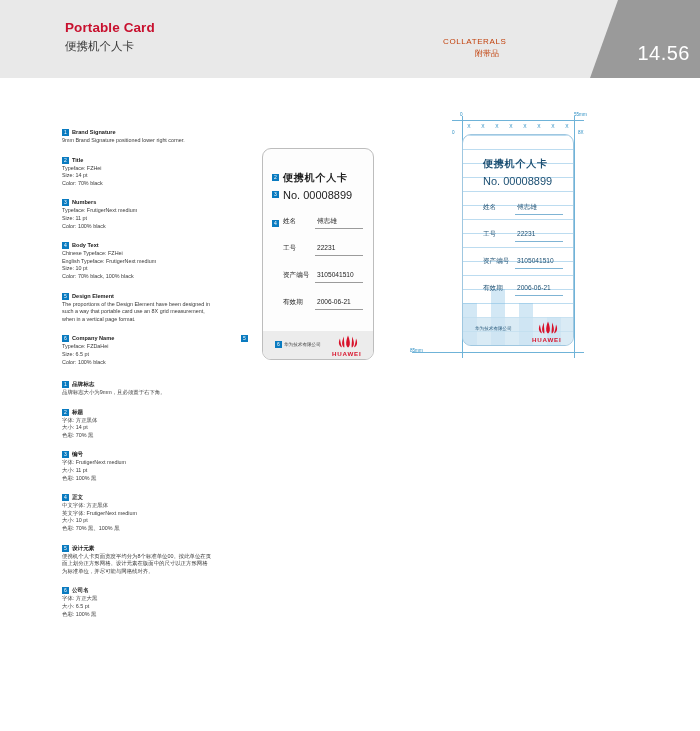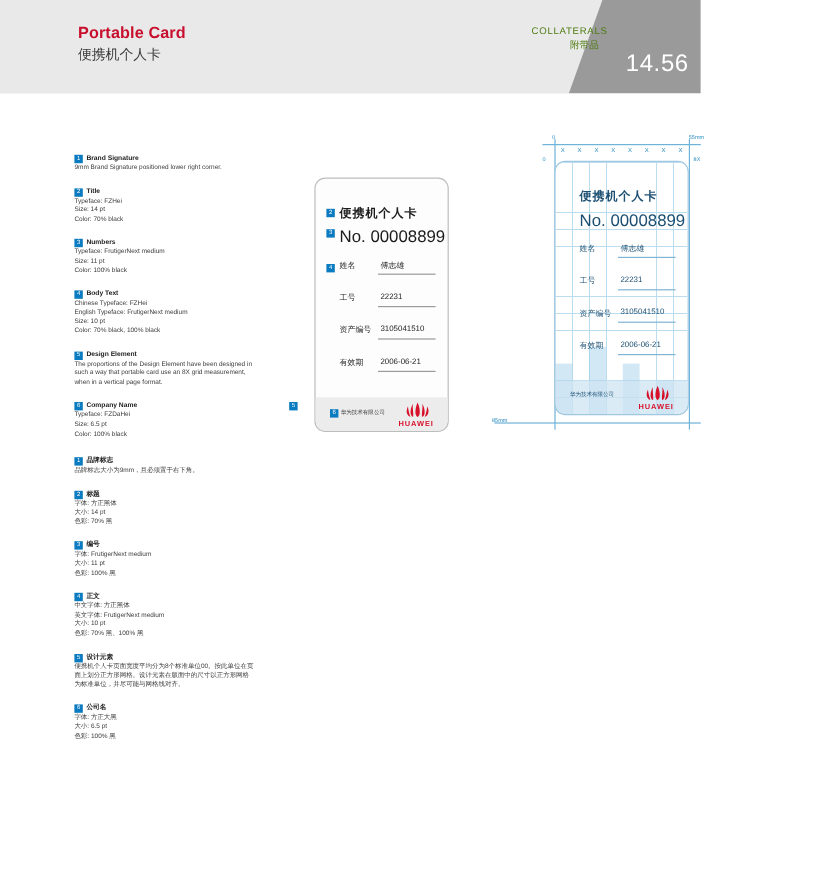--- a/index.html
+++ b/index.html
@@ -13,21 +13,21 @@
     position: relative;
     font-family: "Liberation Sans", sans-serif;
     color: #231f20;
     overflow: hidden;
   }
 
   
   .header {
     position: absolute;
     left: 0; top: 0;
-    width: 584px;
+    width: 700px;
     height: 78px;
     background: #e9e9e9;
     overflow: hidden;
   }
   .header-corner {
     position: absolute;
     right: 0; top: 0;
     width: 110px;
     height: 78px;
     background: #9a9a9a;
@@ -45,22 +45,22 @@
     line-height: 16px;
   }
   .header-title-cn {
     font-size: 11.5px;
     color: #3a3a3a;
     margin-top: 3px;
     line-height: 14px;
   }
   .header-sec {
     position: absolute;
-    left: 443px; top: 21px;
-    color: #4d7c0f;
+    left: 443px; top: 37px;
+    color: #c2410c;
   }
   .header-sec-en {
     font-size: 8px;
     letter-spacing: .6px;
   }
   .header-sec-cn {
     font-size: 8px;
     margin-top: 2px;
     padding-left: 32px;
   }
@@ -127,21 +127,21 @@
     position: absolute;
     left: 20px; top: 22px;
     font-size: 10px;
     font-weight: bold;
     color: #1c1c1c;
     letter-spacing: .8px;
   }
   .card-no {
     position: absolute;
     left: 20px; top: 40px;
-    font-size: 14px;
+    font-size: 11px;
     color: #1c1c1c;
   }
   .field {
     position: absolute;
     left: 20px;
     width: 80px;
     font-size: 6.6px;
     color: #1c1c1c;
   }
   .field .lab { position: absolute; left: 0; top: 0; }

